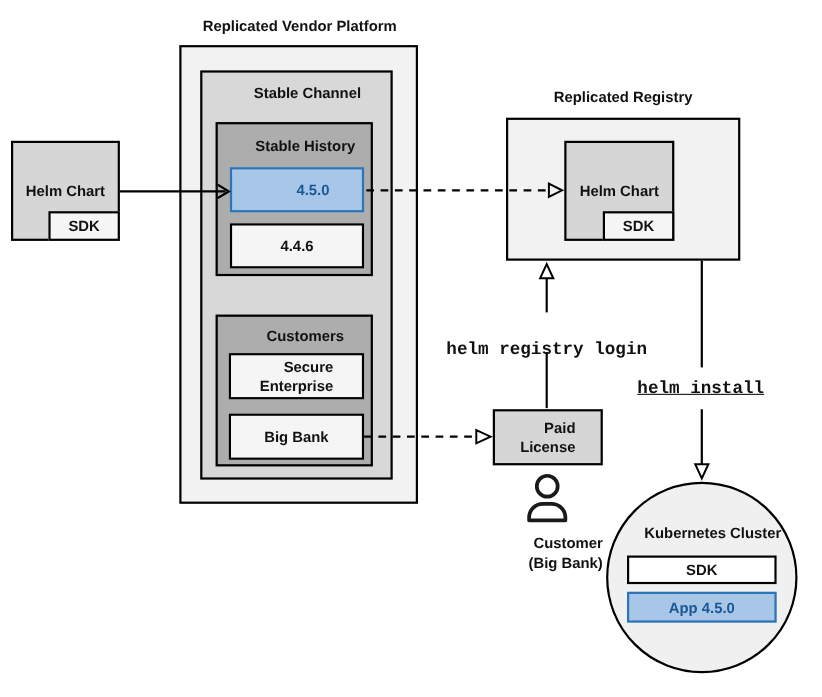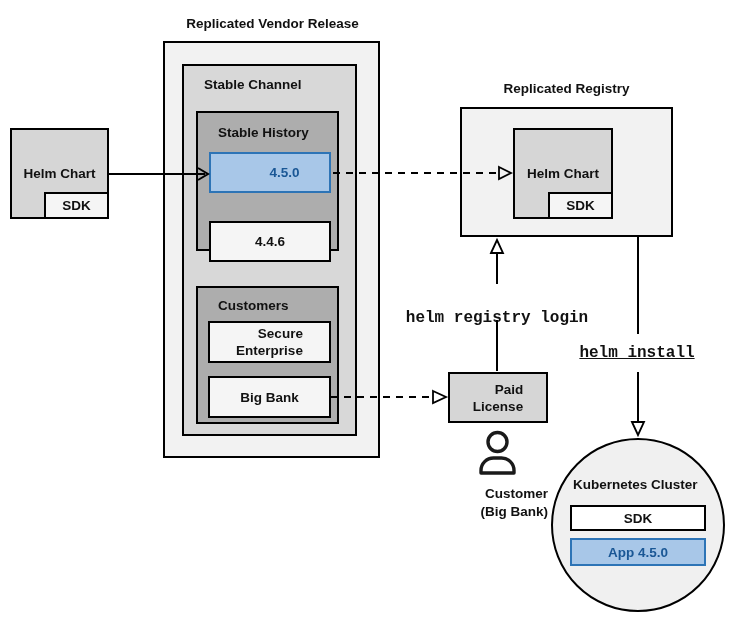--- a/index.html
+++ b/index.html
@@ -3,50 +3,50 @@
 <meta charset="utf-8">
 <style>
   html,body{margin:0;padding:0;background:#fff;}
   #canvas{
     position:relative;width:747px;height:634px;background:#ffffff;
     font-family:"Liberation Sans",sans-serif;overflow:hidden;
   }
   .box{position:absolute;box-sizing:border-box;border:2px solid #000;}
   .lbl{font-size:13.5px;font-weight:bold;color:#111;text-align:right;white-space:pre-line;line-height:17px;}
   .flexc{display:flex;align-items:center;justify-content:center;}
-  .toplbl{position:absolute;left:0;right:0;text-align:left;padding-left:20px;}
+  .toplbl{position:absolute;left:0;right:0;text-align:center;padding-left:20px;}
   .title{position:absolute;font-size:13.5px;font-weight:bold;color:#111;text-align:center;}
   .cmd{position:absolute;font-family:"Liberation Mono","DejaVu Sans Mono",monospace;
        font-size:16px;font-weight:bold;color:#111;text-align:center;margin-top:16px;}
   svg.overlay{position:absolute;left:0;top:0;z-index:20;pointer-events:none;}
   .bluebox{background:#a8c7e8;border:2.5px solid #2d74b6;color:#1a5795;}
   .bluebox .lbl{color:#1a5795;}
 </style>
 </head>
 <body>
 
 <div id="canvas">
 
-  <div class="title" style="left:163px;top:16px;width:219px;">Replicated Vendor Release</div>
+  <div class="title" style="left:163px;top:16px;width:219px;">Replicated Vendor Platform</div>
 
   <div class="box" style="left:163px;top:41px;width:217px;height:417px;background:#f2f2f2;"></div>
 
   <div class="box" style="left:182px;top:64px;width:175px;height:372px;background:#d8d8d8;">
     <div class="lbl toplbl" style="top:10px;">Stable Channel</div>
   </div>
 
   <div class="box" style="left:196px;top:111px;width:143px;height:140px;background:#adadad;">
     <div class="lbl toplbl" style="top:11px;">Stable History</div>
   </div>
 
   <div class="box flexc bluebox" style="left:209px;top:152px;width:122px;height:41px;padding-left:29px;">
     <div class="lbl">4.5.0</div>
   </div>
 
-  <div class="box flexc" style="left:209px;top:203px;width:122px;height:41px;background:#f5f5f5;margin-top:18px;">
+  <div class="box flexc" style="left:209px;top:203px;width:122px;height:41px;background:#f5f5f5;">
     <div class="lbl">4.4.6</div>
   </div>
 
   <div class="box" style="left:196px;top:286px;width:143px;height:138px;background:#adadad;">
     <div class="lbl toplbl" style="top:9px;">Customers</div>
   </div>
 
   <div class="box flexc" style="left:208px;top:321px;width:123px;height:42px;background:#f5f5f5;">
     <div class="lbl">Secure
 Enterprise</div>

